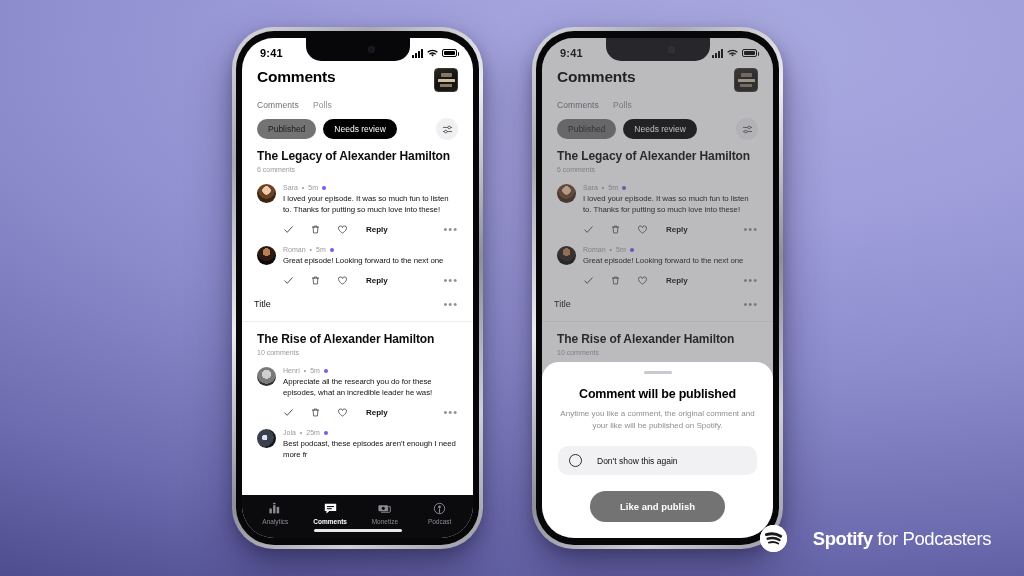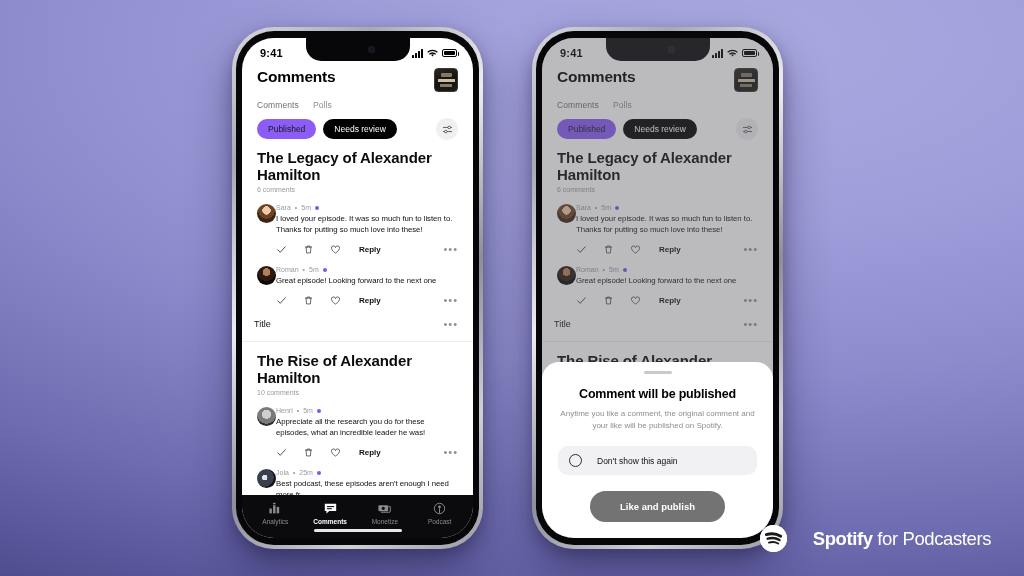--- a/index.html
+++ b/index.html
@@ -103,37 +103,37 @@
   .tab { font-size: 8.5px; color:#8d8d93; letter-spacing:.1px; }
   .tab.active { color:#6e6e76; }
 
   
   .filter-row {
     display:flex; align-items:center; gap:7px;
     padding: 8px 15px 0 15px; flex:0 0 auto;
   }
   .chip {
     font-size: 8.5px; padding: 5px 11px; border-radius: 14px;
-    background: #8b5cf6; color:#1a1a1a; white-space:nowrap;
+    background: #737373; color:#1a1a1a; white-space:nowrap;
   }
   .chip.dark { background:#000; color:#fff; }
   .filter-spacer { flex:1 1 auto; }
   .filter-btn {
     width: 22px; height: 22px; border-radius: 50%;
     background:#f0f0f2; display:flex; align-items:center; justify-content:center;
     flex:0 0 auto;
   }
 
   
   .feed { flex: 1 1 auto; overflow: hidden; padding-top: 9px; position: relative; }
   .ep-block { padding: 0 15px; }
-  .ep-title { font-size: 15px; font-weight: bold; color:#0c0c0c; letter-spacing:-.1px; }
+  .ep-title { font-size: 12px; font-weight: bold; color:#0c0c0c; letter-spacing:-.1px; }
   .ep-count { font-size: 7px; color:#9a9aa0; margin-top:3px; }
 
-  .comment { display:flex; margin-top: 11px; padding: 0 15px; }
+  .comment { display:flex; gap:7px; margin-top: 11px; padding: 0 15px; }
   .avatar {
     width: 19px; height: 19px; border-radius: 50%;
     flex: 0 0 auto; overflow:hidden; position:relative;
     background:#cfc6bb;
   }
   .av-sara { background: radial-gradient(circle at 50% 34%, #f0c9a8 0 26%, #6b4224 27% 52%, #3b2414 53% 100%); }
   .av-roman { background: radial-gradient(circle at 50% 32%, #b77f55 0 24%, #2a1a12 25% 55%, #0d0a08 56% 100%); }
   .av-henri { background: radial-gradient(circle at 50% 38%, #cfcfcf 0 30%, #7a7a7a 31% 62%, #2e2e2e 63% 100%); }
   .av-jola { background: radial-gradient(circle at 40% 45%, #dfe3ea 0 18%, #3a3f4e 19% 58%, #14161d 59% 100%); }
 

